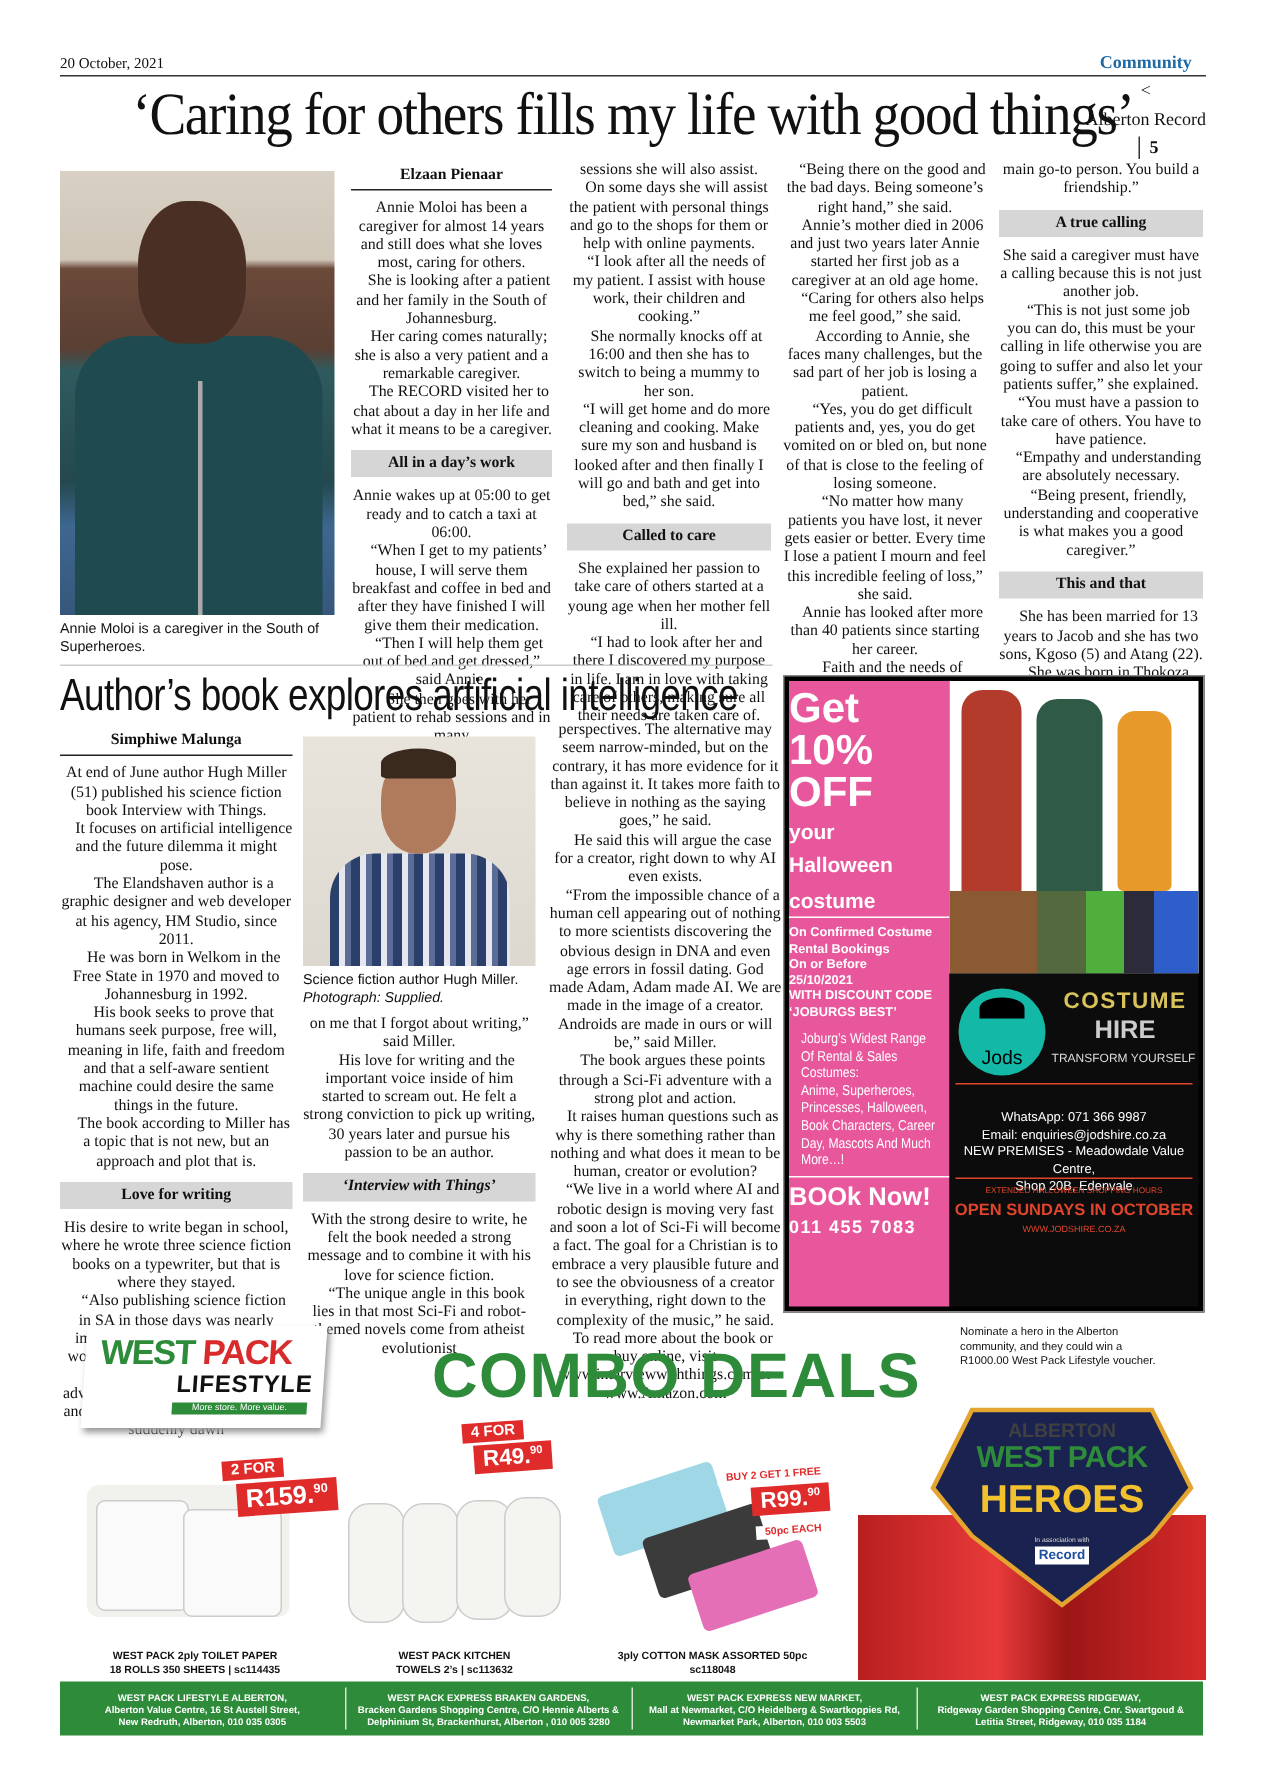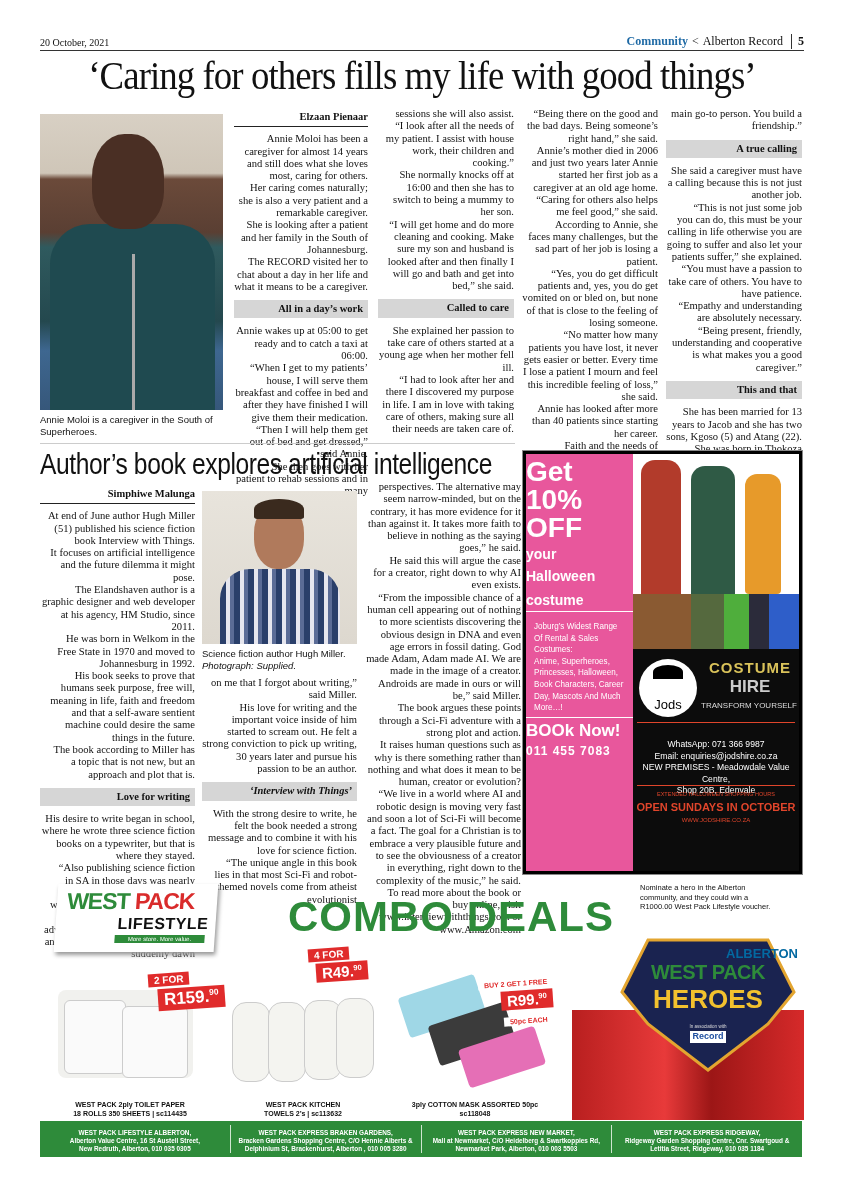--- a/index.html
+++ b/index.html
@@ -1,29 +1,29 @@
 <!DOCTYPE html>
 <html><head>
 <meta charset="utf-8">
 <style>
   html,body{margin:0;padding:0;background:#fff;}
   body{width:842px;height:1191px;position:relative;overflow:hidden;font-family:"Liberation Serif",serif;color:#111;}
   .abs{position:absolute;}
   .hdr-date{left:40px;top:37px;font-size:10px;}
-  .hdr-right{right:38px;top:34px;font-size:12px;display:flex;align-items:center;gap:4px;}
+  .hdr-right{right:38px;top:34px;font-size:12px;display:flex;align-items:center;gap:4px;flex-direction:column;}
   .hdr-right .sec{color:#1f6aa5;font-weight:bold;}
   .hdr-right .pg{border-left:1px solid #333;padding-left:6px;margin-left:4px;font-weight:bold;}
   .hdr-line{left:40px;right:38px;top:50px;height:1px;background:#333;}
   .headline{left:40px;right:38px;top:52px;font-size:40px;line-height:48px;text-align:center;font-family:"Liberation Serif",serif;letter-spacing:-1px;transform:scaleX(0.92);transform-origin:center;white-space:nowrap;}
   .photo1{left:40px;top:114px;width:183px;height:296px;background:linear-gradient(180deg,#d8d0c4 0%,#cfc6b8 20%,#6b4a3a 22%,#5a3f33 40%,#2f5a5e 45%,#24484e 70%,#3e6790 80%,#36577a 100%);overflow:hidden;}
   .photo1 .face{position:absolute;left:52px;top:20px;width:72px;height:95px;border-radius:45% 45% 40% 40%;background:#4a2f24;}
   .photo1 .body{position:absolute;left:10px;top:110px;width:165px;height:190px;border-radius:40px 40px 0 0;background:#1f4a50;}
   .photo1 .zip{position:absolute;left:92px;top:140px;width:3px;height:160px;background:#aaa;}
   .cap{font-family:"Liberation Sans",sans-serif;font-size:9.5px;line-height:12px;}
-  .col{font-size:10.6px;line-height:12.3px;text-align:right;}
+  .col{font-size:10.6px;line-height:12.3px;text-align:center;}
   .col p{margin:0;text-indent:10px;}
   .col p.ni{text-indent:0;}
   .byline{font-weight:bold;font-size:10.5px;border-bottom:1.5px solid #222;padding-bottom:3px;margin-bottom:6px;}
   .subhead{background:#d6d6d6;font-weight:bold;font-size:10.5px;padding:3px 5px;margin:7px 0 7px 0;}
   .h2{left:40px;top:447px;font-family:"Liberation Sans",sans-serif;font-size:30px;line-height:34px;transform:scaleX(0.82);transform-origin:left;white-space:nowrap;letter-spacing:-0.5px;}
   .photo2{left:202px;top:491px;width:155px;height:153px;background:linear-gradient(180deg,#e8e4dc 0%,#ddd8cf 100%);overflow:hidden;}
   .photo2 .head{position:absolute;left:52px;top:12px;width:50px;height:66px;border-radius:45%;background:#b07a5c;}
   .photo2 .hair{position:absolute;left:52px;top:8px;width:50px;height:20px;border-radius:50% 50% 10% 10%;background:#3a2a1e;}
   .photo2 .shirt{position:absolute;left:18px;top:78px;width:120px;height:80px;border-radius:30px 30px 0 0;background:repeating-linear-gradient(90deg,#2a3f6a 0 6px,#e6e6ee 6px 10px,#5b6c96 10px 14px);}
   
@@ -69,32 +69,33 @@
 <div class="abs photo1">
   <div class="body"></div>
     <div class="zip"></div>
     <div class="face"></div>
 </div>
 <div class="abs cap" style="left:40px;top:414px;width:185px;">Annie Moloi is a caregiver in the South of Superheroes.</div>
 
 <div class="abs col" style="left:234px;top:111px;width:134px;">
   <div class="byline">Elzaan Pienaar</div>
   <p class="ni">Annie Moloi has been a caregiver for almost 14 years and still does what she loves most, caring for others.</p>
+  <p>She is looking after a patient and her family in the South of Johannesburg.</p>
   <p>Her caring comes naturally; she is also a very patient and a remarkable caregiver.</p>
-  <p>She is looking after a patient and her family in the South of Johannesburg.</p>
   <p>The RECORD visited her to chat about a day in her life and what it means to be a caregiver.</p>
   <div class="subhead">All in a day’s work</div>
   <p class="ni">Annie wakes up at 05:00 to get ready and to catch a taxi at 06:00.</p>
   <p>“When I get to my patients’ house, I will serve them breakfast and coffee in bed and after they have finished I will give them their medication.</p>
   <p>“Then I will help them get out of bed and get dressed,” said Annie.</p>
   <p>She then goes with her patient to rehab sessions and in many</p>
 </div>
 
 <div class="abs col" style="left:378px;top:108px;width:136px;">
   <p class="ni">sessions she will also assist.</p>
+  <p>On some days she will assist the patient with personal things and go to the shops for them or help with online payments.</p>
   <p>“I look after all the needs of my patient. I assist with house work, their children and cooking.”</p>
   <p>She normally knocks off at 16:00 and then she has to switch to being a mummy to her son.</p>
   <p>“I will get home and do more cleaning and cooking. Make sure my son and husband is looked after and then finally I will go and bath and get into bed,” she said.</p>
   <div class="subhead">Called to care</div>
   <p class="ni">She explained her passion to take care of others started at a young age when her mother fell ill.</p>
   <p>“I had to look after her and there I discovered my purpose in life. I am in love with taking care of others, making sure all their needs are taken care of.</p>
 </div>
 
 <div class="abs col" style="left:522px;top:108px;width:136px;">
   <p>“Being there on the good and the bad days. Being someone’s right hand,” she said.</p>
@@ -168,41 +169,49 @@
 </div>
 
 <div class="abs ad">
   <div class="pink">
     <div class="big1" style="margin-top:4px;">Get</div>
     <div class="big1">10%</div>
     <div class="big1">OFF</div>
     <div class="big2" style="margin-top:4px;">your</div>
     <div class="big2" style="margin-top:6px;">Halloween</div>
     <div class="big2" style="margin-top:8px;border-bottom:1px solid #fff;padding-bottom:3px;">costume</div>
+    <div style="margin-top:4px;">
+      <div class="sm1">On Confirmed Costume</div>
+      <div class="sm1">Rental Bookings</div>
+      <div class="sm1">On or Before</div>
+      <div class="sm1">25/10/2021</div>
+      <div class="sm1">WITH DISCOUNT CODE</div>
+      <div class="sm1">‘JOBURGS BEST’</div>
+    </div>
     <div style="margin-top:8px;">
       <div class="sm2">Joburg’s Widest Range</div>
       <div class="sm2">Of Rental &amp; Sales</div>
       <div class="sm2">Costumes:</div>
       <div class="sm2">Anime, Superheroes,</div>
       <div class="sm2">Princesses, Halloween,</div>
       <div class="sm2">Book Characters, Career</div>
       <div class="sm2">Day, Mascots And Much</div>
       <div class="sm2">More…!</div>
     </div>
     <div style="font-weight:bold;font-size:17px;margin-top:4px;border-top:1px solid #fff;padding-top:3px;">BOOk Now!</div>
     <div style="font-weight:bold;font-size:12px;letter-spacing:1px;margin-top:3px;">011 455 7083</div>
   </div>
   <div class="imgs">
     <div style="position:absolute;left:8px;top:6px;width:40px;height:140px;background:#b23b2b;border-radius:14px 14px 4px 4px;"></div>
     <div style="position:absolute;left:58px;top:12px;width:44px;height:140px;background:#2f5a45;border-radius:14px 14px 4px 4px;"></div>
     <div style="position:absolute;left:112px;top:20px;width:36px;height:120px;background:#e79a2a;border-radius:12px 12px 4px 4px;"></div>
     <div style="position:absolute;left:0;top:140px;width:166px;height:55px;background:linear-gradient(90deg,#8a5a32 0 35%,#55693e 35% 55%,#4fae3c 55% 70%,#2b2b3a 70% 82%,#2e5ec9 82%);"></div>
   </div>
   <div class="dark">
-    <div style="position:absolute;left:6px;top:10px;width:58px;height:58px;border-radius:50%;background:#ffffff;color:#000;">
+    <div style="position:absolute;left:6px;top:10px;width:58px;height:58px;border-radius:50%;background:#14b8a6;color:#000;">
       <div style="position:absolute;left:14px;top:6px;width:30px;height:14px;background:#000;border-radius:50% 50% 0 0;"></div>
       <div style="position:absolute;left:0;width:58px;top:38px;font-size:13px;">Jods</div>
     </div>
     <div style="position:absolute;left:70px;top:10px;width:94px;font-weight:bold;font-size:15px;color:#d9c25a;letter-spacing:1px;">COSTUME</div>
     <div style="position:absolute;left:70px;top:28px;width:94px;font-weight:bold;font-size:17px;color:#ccc;">HIRE</div>
     <div style="position:absolute;left:66px;top:52px;width:100px;font-size:8px;color:#ddd;">TRANSFORM YOURSELF</div>
     <div style="position:absolute;left:4px;right:4px;top:73px;height:1px;background:#e0452b;"></div>
     <div style="position:absolute;left:0;right:0;top:90px;font-size:8.6px;line-height:11.5px;">
       <div>WhatsApp: 071 366 9987</div>
       <div>Email: enquiries@jodshire.co.za</div>
@@ -265,21 +274,21 @@
   <div>3ply COTTON MASK ASSORTED 50pc</div>
   <div>sc118048</div>
 </div>
 
 <div class="abs nominate">Nominate a hero in the Alberton community, and they could win a R1000.00 West Pack Lifestyle voucher.</div>
 <div class="abs" style="left:572px;top:1010px;width:232px;height:110px;background:linear-gradient(90deg,#b81f1f,#e83a3a 40%,#9c1616 60%,#d62a2a);"></div>
 <div class="abs heroes">
   <svg width="180" height="140" viewBox="0 0 180 140">
     <polygon points="30,8 150,8 176,60 150,92 90,138 30,92 4,60" fill="#1a2350" stroke="#e3a530" stroke-width="3"></polygon>
   </svg>
-  <div class="abs" style="left:0;right:0;top:14px;text-align:right;font-family:'Liberation Sans',sans-serif;font-weight:bold;font-size:13px;color:#0369a1;">ALBERTON</div>
+  <div class="abs" style="left:0;right:0;top:14px;text-align:center;font-family:'Liberation Sans',sans-serif;font-weight:bold;font-size:13px;color:#404040;">ALBERTON</div>
   <div class="abs" style="left:0;right:0;top:29px;text-align:center;font-family:'Liberation Sans',sans-serif;font-weight:bold;font-size:20px;color:#2e8b3a;letter-spacing:-0.5px;">WEST PACK</div>
   <div class="abs" style="left:0;right:0;top:52px;text-align:center;font-family:'Liberation Sans',sans-serif;font-weight:bold;font-size:26px;color:#f2c12e;">HEROES</div>
   <div class="abs" style="left:0;right:0;top:92px;text-align:center;font-family:'Liberation Sans',sans-serif;font-size:4.5px;color:#ddd;">In association with</div>
   <div class="abs" style="left:72px;top:99px;width:36px;height:12px;background:#fff;color:#1f4fa0;font-family:'Liberation Sans',sans-serif;font-weight:bold;font-size:9px;text-align:center;">Record</div>
 </div>
 
 <div class="abs footer">
   <div class="f">
     <div>WEST PACK LIFESTYLE ALBERTON,</div>
     <div>Alberton Value Centre, 16 St Austell Street,</div>

